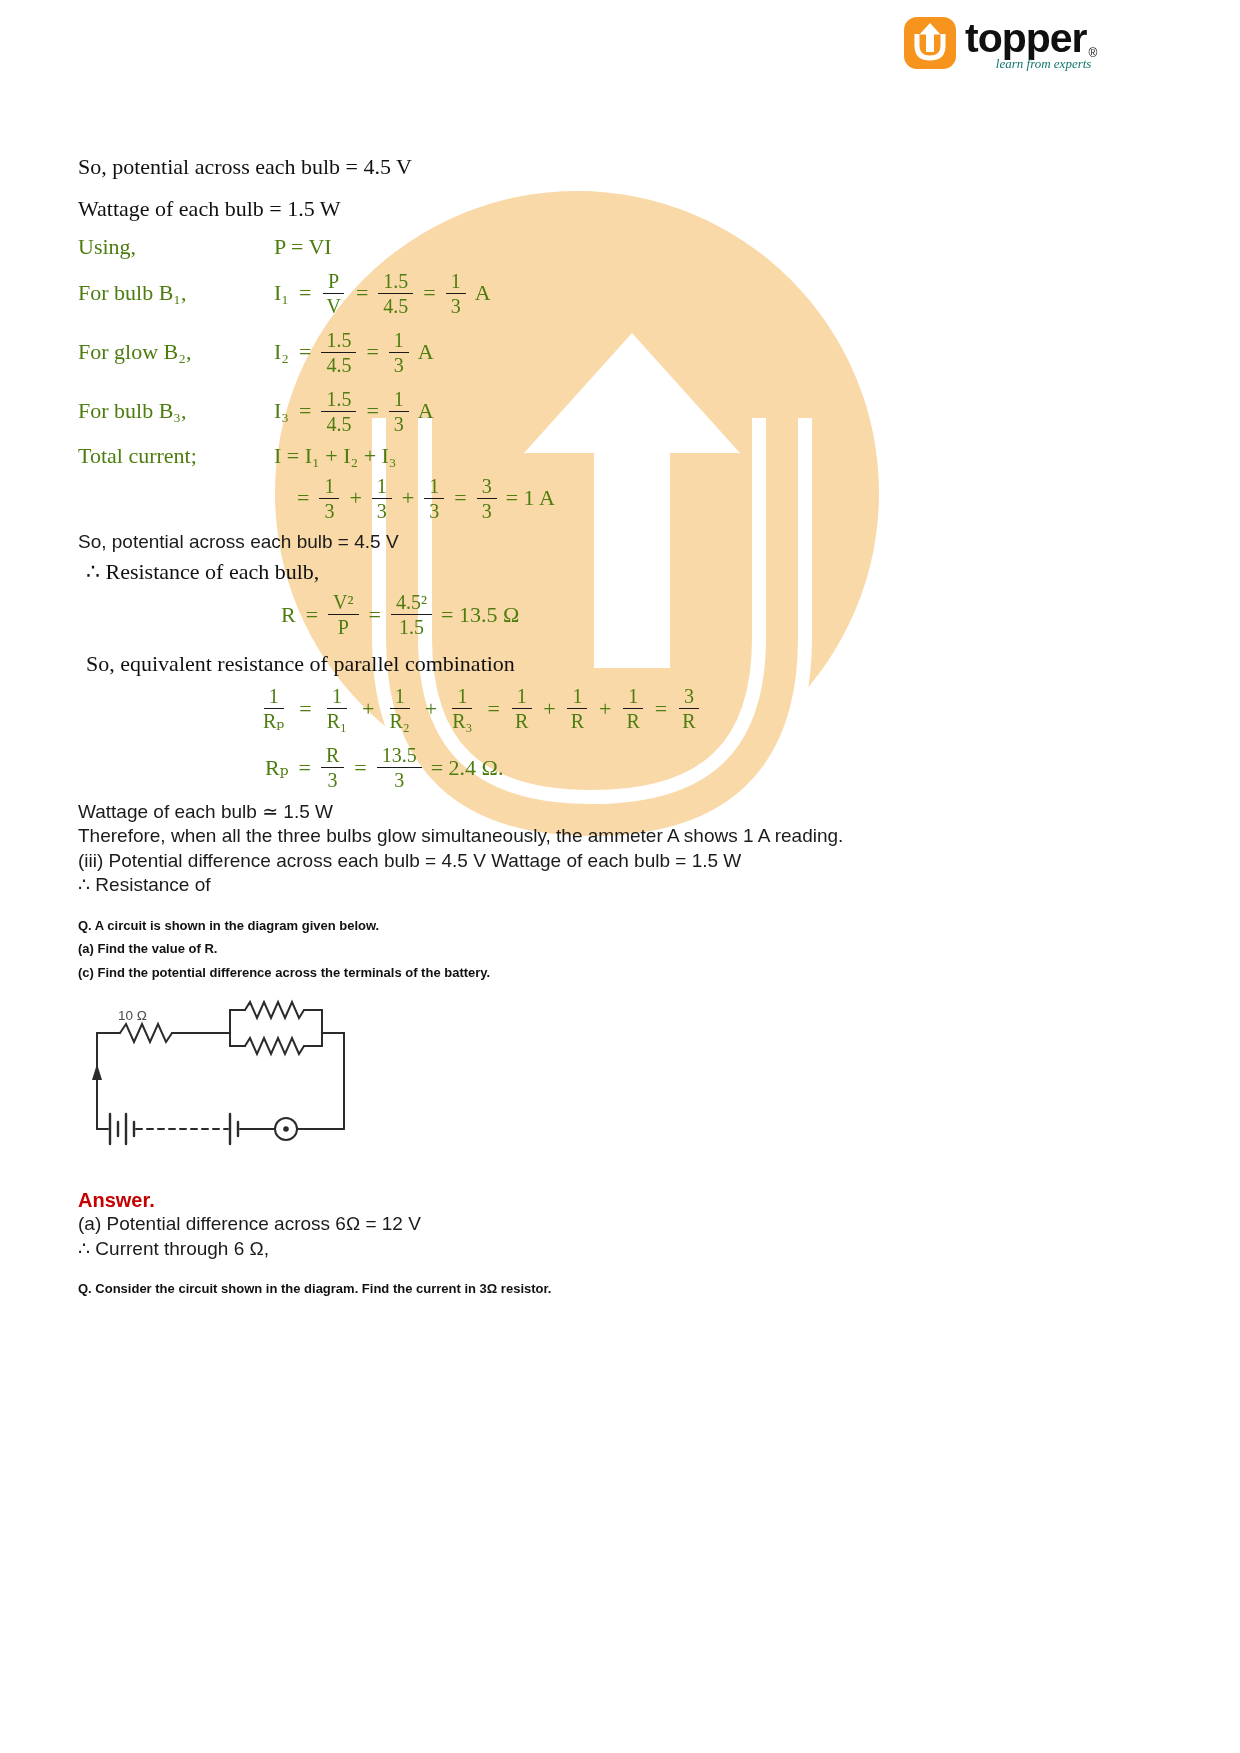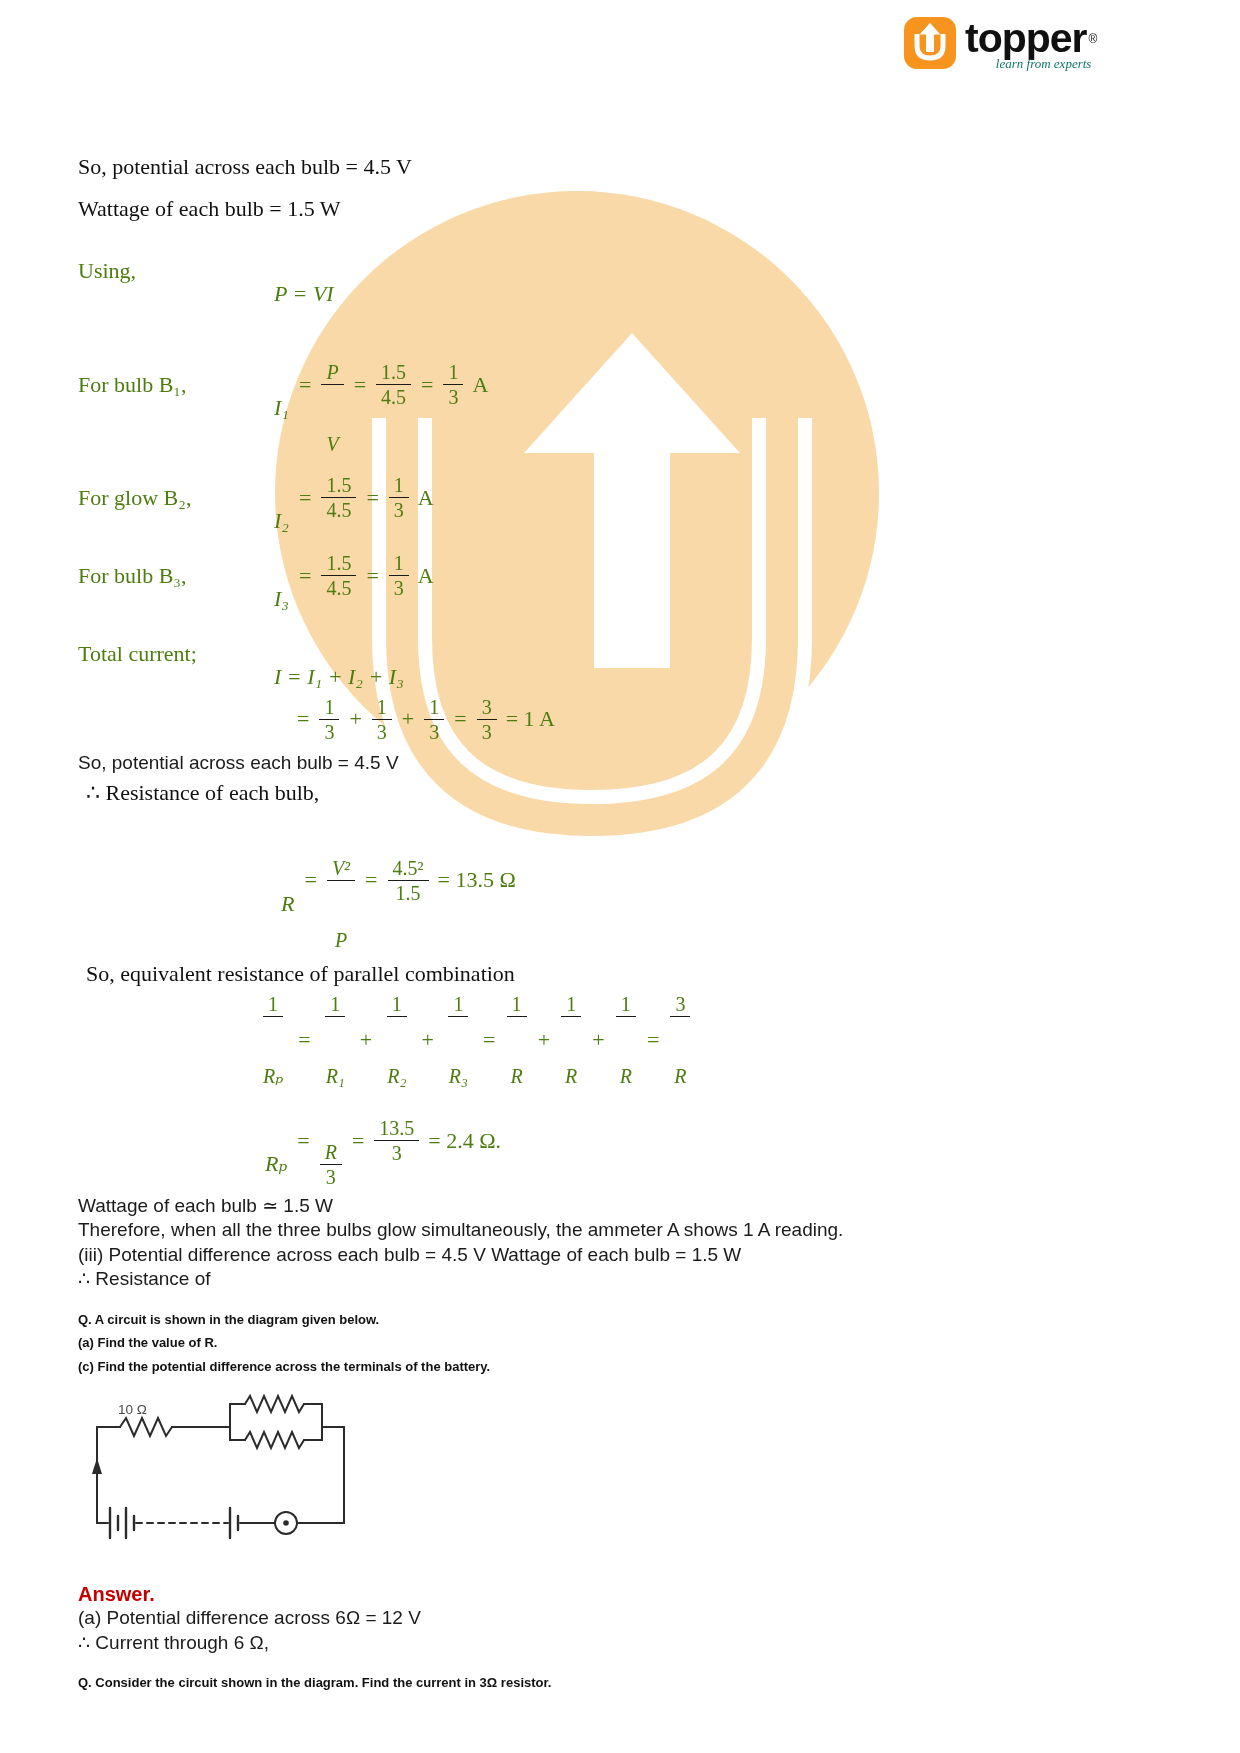--- a/index.html
+++ b/index.html
@@ -9,42 +9,42 @@
     color:#1a1a1a;position:relative;overflow:hidden;
   }
   .page{position:relative;width:1240px;height:1753px;}
 
   
   .watermark{position:absolute;left:262px;top:188px;z-index:0;opacity:0.95;}
 
   
   .logo{position:absolute;left:903px;top:16px;z-index:3;display:flex;gap:8px;align-items:flex-start;}
   .logo-text-wrap{display:flex;flex-direction:column;}
-  .logo-row{display:flex;align-items:center;}
+  .logo-row{display:flex;align-items:flex-end;}
   .logo-brand{font-size:41px;font-weight:bold;color:#101010;letter-spacing:-1px;line-height:44px;}
   .logo-reg{font-size:12px;margin-top:2px;margin-left:2px;color:#101010;}
   .logo-tagline{font-family:"Liberation Serif","DejaVu Serif",serif;font-style:italic;
     color:#0f766e;font-size:13px;text-align:right;margin-top:-4px;padding-right:6px;}
 
   
   .content{position:absolute;left:78px;top:150px;width:1050px;z-index:2;}
 
   .serif-line{font-family:"Liberation Serif","DejaVu Serif",serif;font-size:22px;
     line-height:33px;color:#111;}
   .mb9{margin-bottom:9px;} .mb2{margin-bottom:2px;} .mb6{margin-bottom:6px;}
   .pl8{padding-left:8px;}
 
   .mrow{display:flex;align-items:center;font-family:"Liberation Serif","DejaVu Serif",serif;
     font-size:22px;color:#4d7c0f;}
   .mlabel{flex:0 0 196px;width:196px;}
   .mformula{display:flex;align-items:center;gap:9px;}
   .frac{display:inline-flex;flex-direction:column;align-items:center;font-size:20px;line-height:1.2;}
   .frac .num{display:block;padding:0 5px;border-bottom:1.6px solid #1a1a1a;}
   .frac .den{display:block;padding:0 5px;}
-  .var{font-style:italic;margin-top:47px;}
+  .var{}
   .op{padding:0 1px;}
   .tall{min-height:54px;margin-bottom:5px;}
   .ml180{margin-left:180px;} .ml187{margin-left:187px;} .ml203{margin-left:203px;} .ml218{margin-left:218px;}
 
   .sans-line{font-size:19px;line-height:24.5px;color:#1b1b1b;}
   .qbold{font-size:13px;line-height:23.5px;font-weight:bold;color:#111;}
   .answer-heading{font-size:20px;line-height:24px;font-weight:bold;color:#C40000;} .gap16{height:16px;} .gap18{height:18px;}
 
   .circuit-wrap{margin-top:14px;margin-left:4px;margin-bottom:6px;}
 </style>

